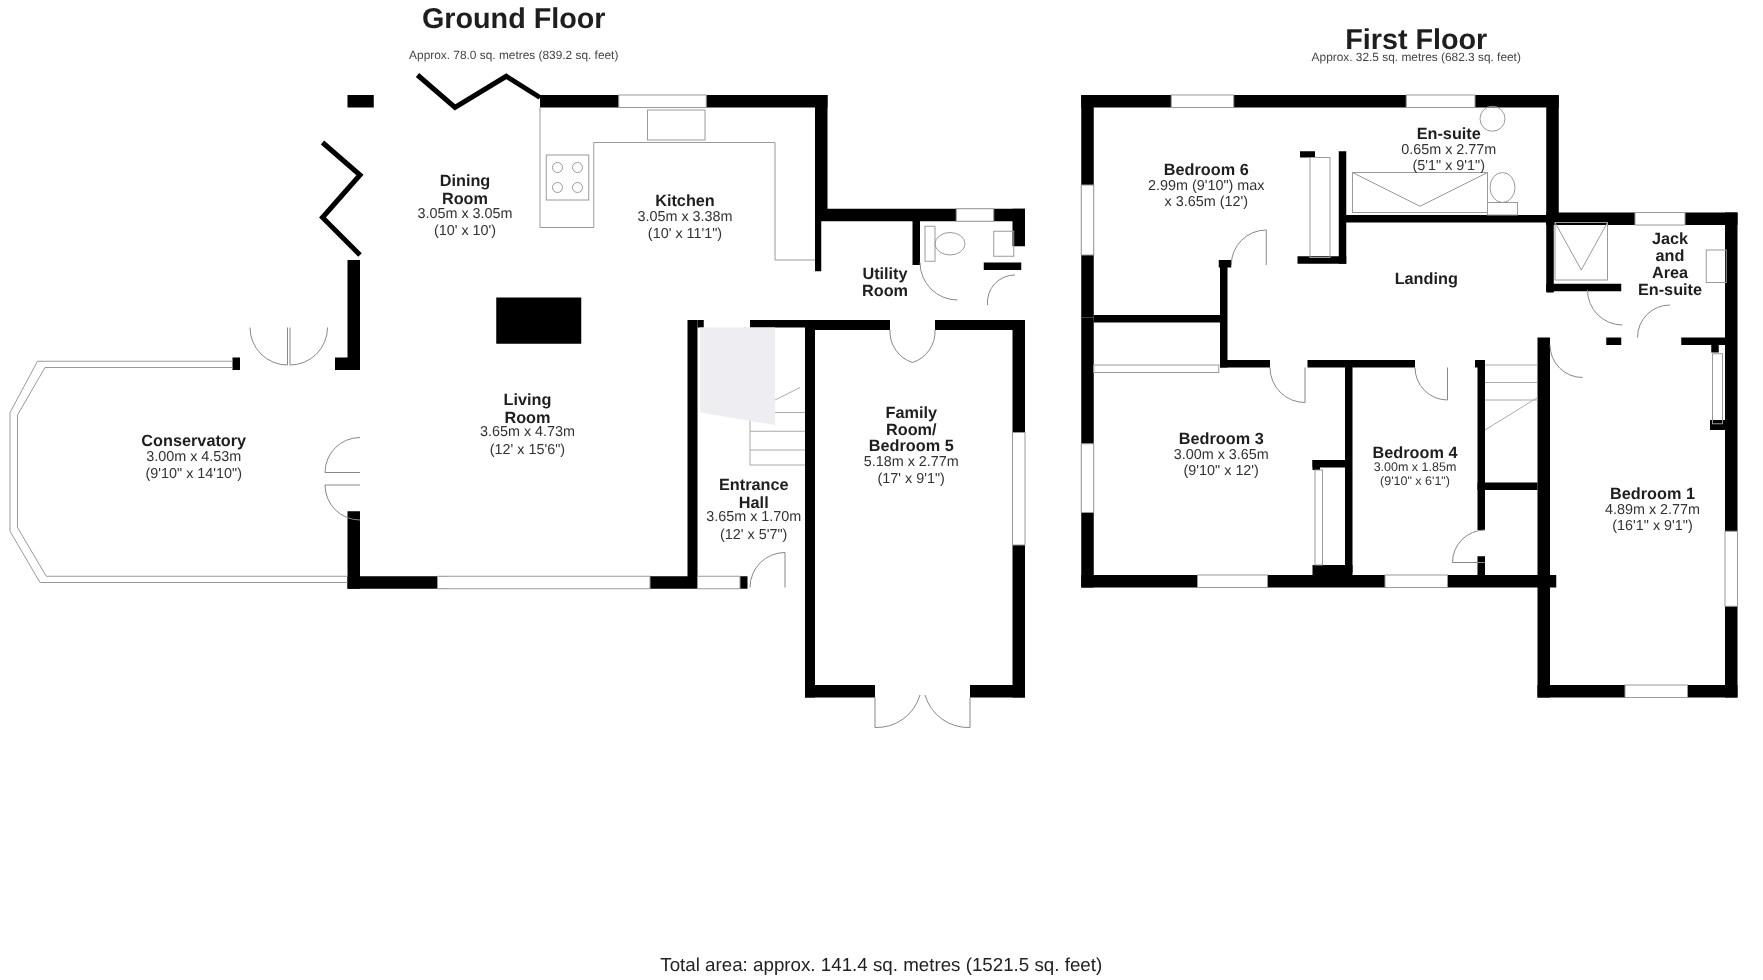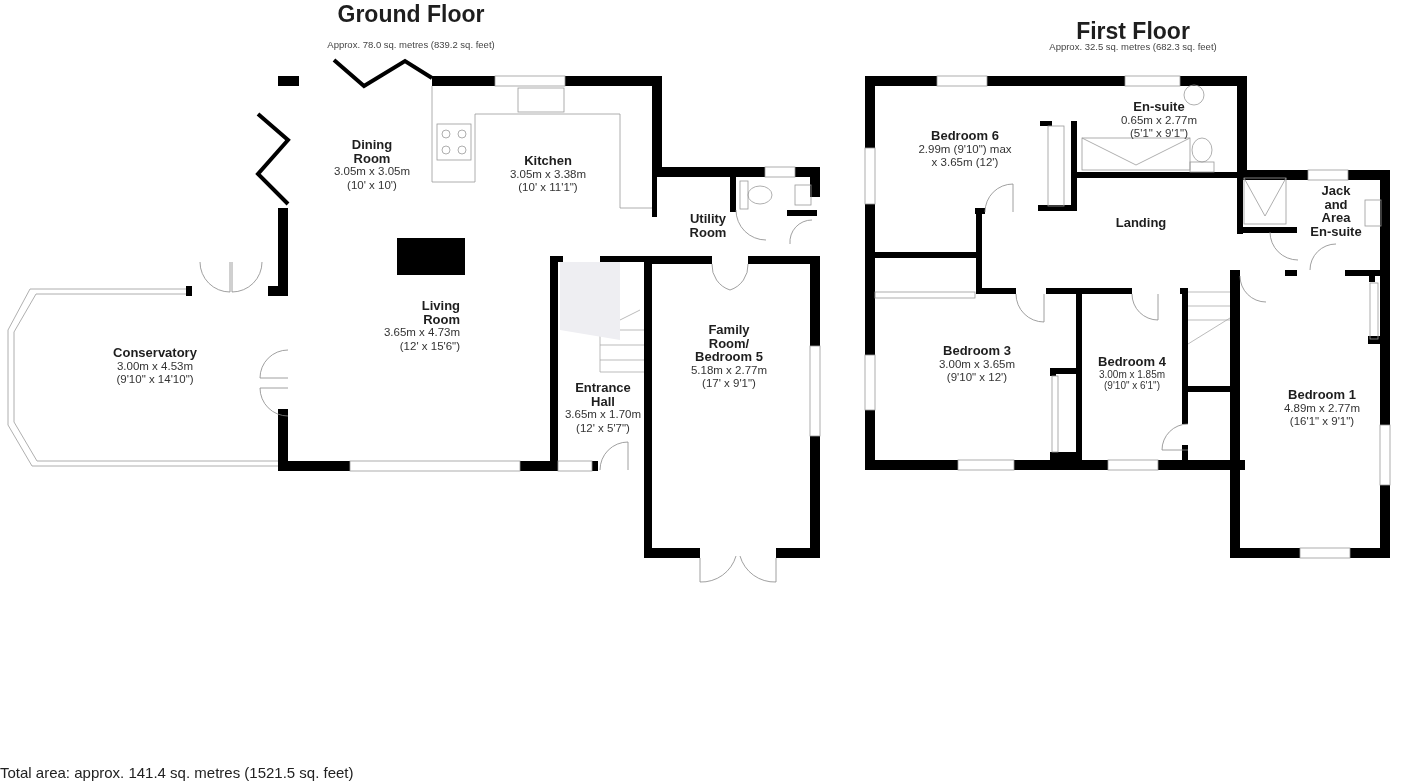--- a/index.html
+++ b/index.html
@@ -6,21 +6,21 @@
   body { width: 1410px; height: 784px; position: relative; overflow: hidden;
          font-family: "Liberation Sans", sans-serif; color: #1a1a1a; }
   .plan { position: absolute; left: 0; top: 0; width: 1410px; height: 784px; }
   .floor-title { position: absolute; text-align: center; font-weight: bold; font-size: 23px; color: #1e1e1e; }
   .floor-sub { position: absolute; text-align: center; font-size: 9.5px; color: #444; }
   .room { position: absolute; text-align: center; transform: translateX(-50%); line-height: 1.05; }
   .room .name { font-weight: bold; font-size: 13px; color: #1e1e1e; display: block; }
   .room .name.sm { font-size: 13px; }
   .room .dim { font-size: 11.5px; color: #333; display: block; line-height: 1.15; }
   .room .dim.sm { font-size: 10px; }
-  .total { position: absolute; left: 0; width: 1410px; top: 764px; font-size: 15px; color: #222; }
+  .total { position: absolute; left: 0; width: 1410px; top: 764px; text-align: center; font-size: 15px; color: #222; }
   .wall { fill: #000; }
   .thin { stroke: #9a9a9a; stroke-width: 0.8; fill: none; }
   .win { fill: #fff; stroke: #9a9a9a; stroke-width: 0.8; }
   .door { stroke: #888; stroke-width: 0.8; fill: none; }
   .stair { stroke: #aaa; stroke-width: 0.8; fill: none; }
 </style>
 </head>
 <body>
 
 <svg class="plan" viewBox="0 0 1410 784" xmlns="http://www.w3.org/2000/svg">
@@ -213,21 +213,21 @@
 </div>
 <div class="room" style="left:548px;top:154px;">
   <span class="name">Kitchen</span>
   <span class="dim">3.05m x 3.38m</span>
   <span class="dim">(10' x 11'1")</span>
 </div>
 <div class="room" style="left:708px;top:212px;">
   <span class="name">Utility</span>
   <span class="name">Room</span>
 </div>
-<div class="room" style="left:422px;top:299px;text-align:right;">
+<div class="room" style="left:422px;top:313px;">
   <span class="name">Living</span>
   <span class="name">Room</span>
   <span class="dim">3.65m x 4.73m</span>
   <span class="dim">(12' x 15'6")</span>
 </div>
 <div class="room" style="left:155px;top:346px;">
   <span class="name">Conservatory</span>
   <span class="dim">3.00m x 4.53m</span>
   <span class="dim">(9'10" x 14'10")</span>
 </div>

